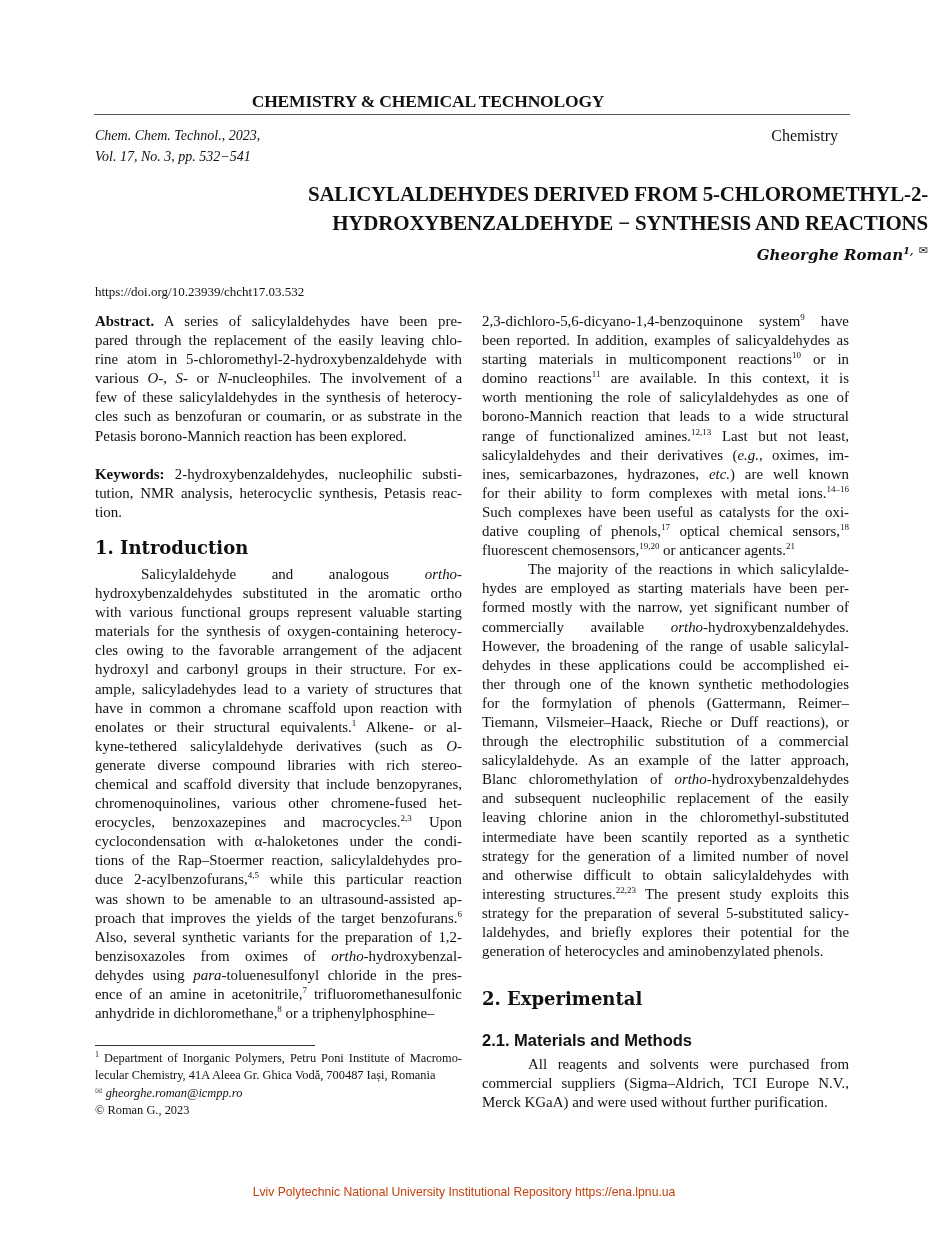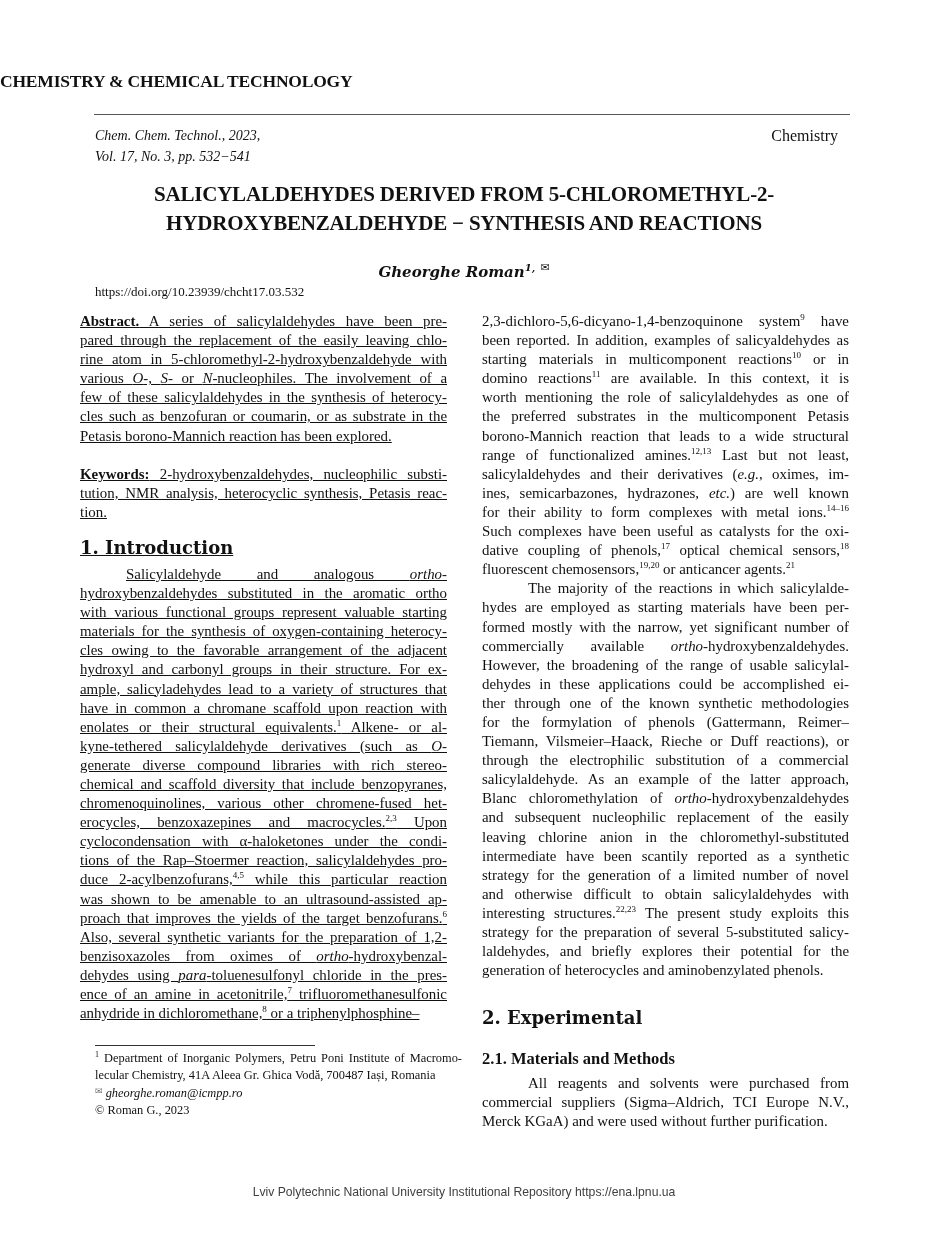--- a/index.html
+++ b/index.html
@@ -1,41 +1,41 @@
 <!DOCTYPE html>
 <html><head>
 <meta charset="utf-8">
 <style>
   html, body { margin: 0; padding: 0; background: #ffffff; }
   body { width: 928px; height: 1240px; position: relative; overflow: hidden; color: #111; font-family: "Liberation Serif", serif; }
   .abs { position: absolute; }
-  .journal { left: 0; width: 856px; top: 71px; font-family: "Liberation Serif", serif; font-weight: bold; font-size: 17.5px; letter-spacing: -0.2px; }
+  .journal { left: 0; width: 856px; top: 91px; text-align: center; font-family: "Liberation Serif", serif; font-weight: bold; font-size: 17.5px; letter-spacing: -0.2px; }
   .rule { left: 94px; width: 756px; top: 114px; height: 0; border-top: 1.3px solid #555; }
   .cite { left: 95px; top: 125px; font-style: italic; font-size: 14px; line-height: 21px; }
   .section-tag { right: 90px; top: 125px; font-weight: normal; font-size: 16px; line-height: 21px; }
-  .title { left: 0; width: 928px; top: 180px; text-align: center; font-weight: bold; font-size: 21px; line-height: 29px; letter-spacing: -0.2px; }
-  .author { left: 0; width: 928px; top: 261px; text-align: center; font-family: "DejaVu Serif", serif; font-style: italic; font-weight: bold; font-size: 15px; }
+  .title { left: 0; width: 928px; top: 180px; text-align: right; font-weight: bold; font-size: 21px; line-height: 29px; letter-spacing: -0.2px; }
+  .author { left: 0; width: 928px; top: 244px; text-align: right; font-family: "DejaVu Serif", serif; font-style: italic; font-weight: bold; font-size: 15px; }
   .author sup { font-size: 10px; }
   .mail { font-style: normal; font-weight: normal; font-size: 11px; vertical-align: 6px; }
   .doi { left: 95px; top: 284px; font-size: 13px; }
   .col { font-size: 14.9px; line-height: 19.1px; width: 367px; }
   .col .ln { display: block; text-align: justify; text-align-last: justify; white-space: nowrap; height: 19.1px; }
   .col .ln.last { text-align-last: left; }
   .col .ln.ind { padding-left: 46px; }
   .col sup { font-size: 9px; line-height: 0; vertical-align: 6px; }
-  .left-col { left: 80px; top: 312px; text-decoration: underline; }
+  .left-col { left: 95px; top: 312px; }
   .right-col { left: 482px; top: 312px; }
   .h1 { font-family: "DejaVu Serif", serif; font-weight: bold; font-size: 18px; line-height: 24px; }
-  .h2 { font-family: Liberation Serif, serif; font-weight: bold; font-size: 16.5px; line-height: 22px; }
+  .h2 { font-family: Liberation Sans, sans-serif; font-weight: bold; font-size: 16.5px; line-height: 22px; }
   .fn-rule { left: 95px; top: 1045px; width: 220px; border-top: 1px solid #333; }
   .footnote { left: 95px; top: 1050px; font-size: 12.4px; line-height: 16.6px; width: 367px; }
   .footnote .ln { display: block; text-align: justify; text-align-last: justify; white-space: nowrap; }
   .footnote .ln.last { text-align-last: left; }
   .footnote sup { font-size: 8px; vertical-align: 5px; line-height: 0; }
-  .repo { left: 0; width: 928px; top: 1185px; text-align: center; font-family: "Liberation Sans", sans-serif; font-size: 12.2px; color: #404040; }
+  .repo { left: 0; width: 928px; top: 1185px; text-align: center; font-family: "Liberation Sans", sans-serif; font-size: 12.2px; color: #c2410c; }
   i { font-style: italic; }
   b { font-weight: bold; }
 </style>
 </head>
 <body>
 
 <div class="abs journal">CHEMISTRY &amp; CHEMICAL TECHNOLOGY</div>
 <div class="abs rule"></div>
 <div class="abs cite">
   <div>Chem. Chem. Technol., 2023,</div>
@@ -102,21 +102,20 @@
     </div>
 </div>
 
 <div class="abs col right-col">
   <div id="intro-right-1">
       <span class="ln">2,3-dichloro-5,6-dicyano-1,4-benzoquinone system<sup>9</sup> have</span>
       <span class="ln">been reported. In addition, examples of salicyaldehydes as</span>
       <span class="ln">starting materials in multicomponent reactions<sup>10</sup> or in</span>
       <span class="ln">domino reactions<sup>11</sup> are available. In this context, it is</span>
       <span class="ln">worth mentioning the role of salicylaldehydes as one of</span>
-      <span class="ln">the preferred substrates in the multicomponent Petasis</span>
       <span class="ln">borono-Mannich reaction that leads to a wide structural</span>
       <span class="ln">range of functionalized amines.<sup>12,13</sup> Last but not least,</span>
       <span class="ln">salicylaldehydes and their derivatives (<i>e.g.</i>, oximes, im-</span>
       <span class="ln">ines, semicarbazones, hydrazones, <i>etc.</i>) are well known</span>
       <span class="ln">for their ability to form complexes with metal ions.<sup>14–16</sup></span>
       <span class="ln">Such complexes have been useful as catalysts for the oxi-</span>
       <span class="ln">dative coupling of phenols,<sup>17</sup> optical chemical sensors,<sup>18</sup></span>
       <span class="ln last">fluorescent chemosensors,<sup>19,20</sup> or anticancer agents.<sup>21</sup></span>
     </div>
   <div id="intro-right-2">

